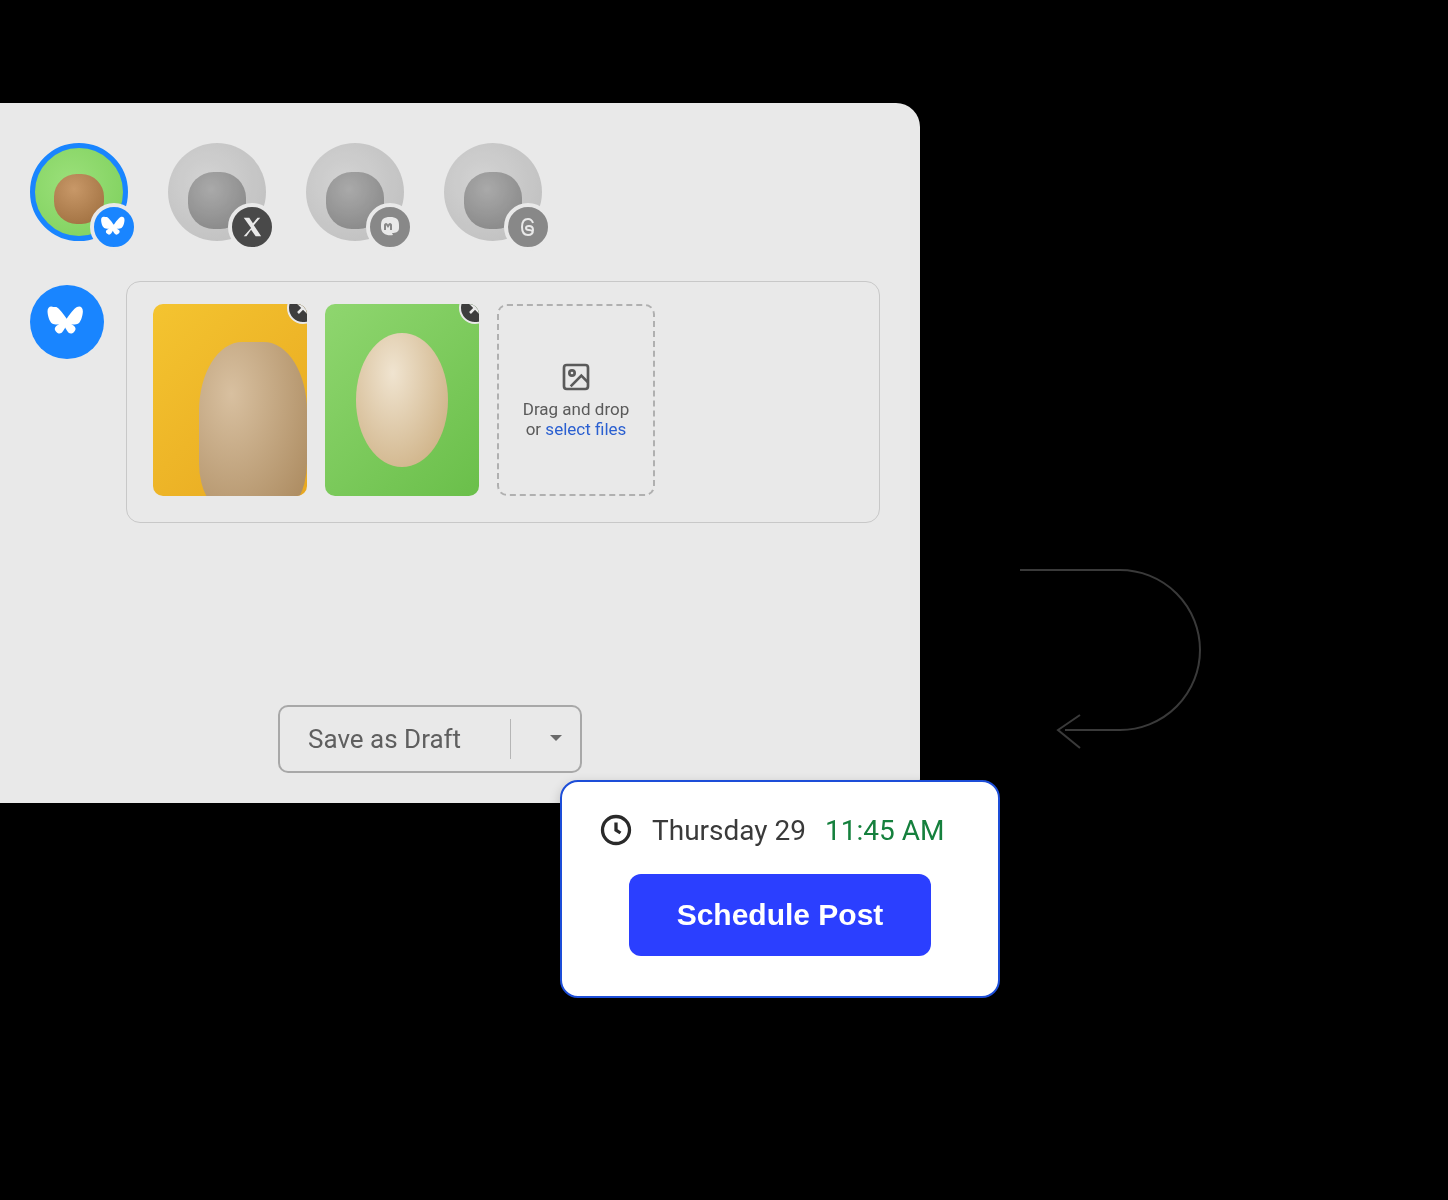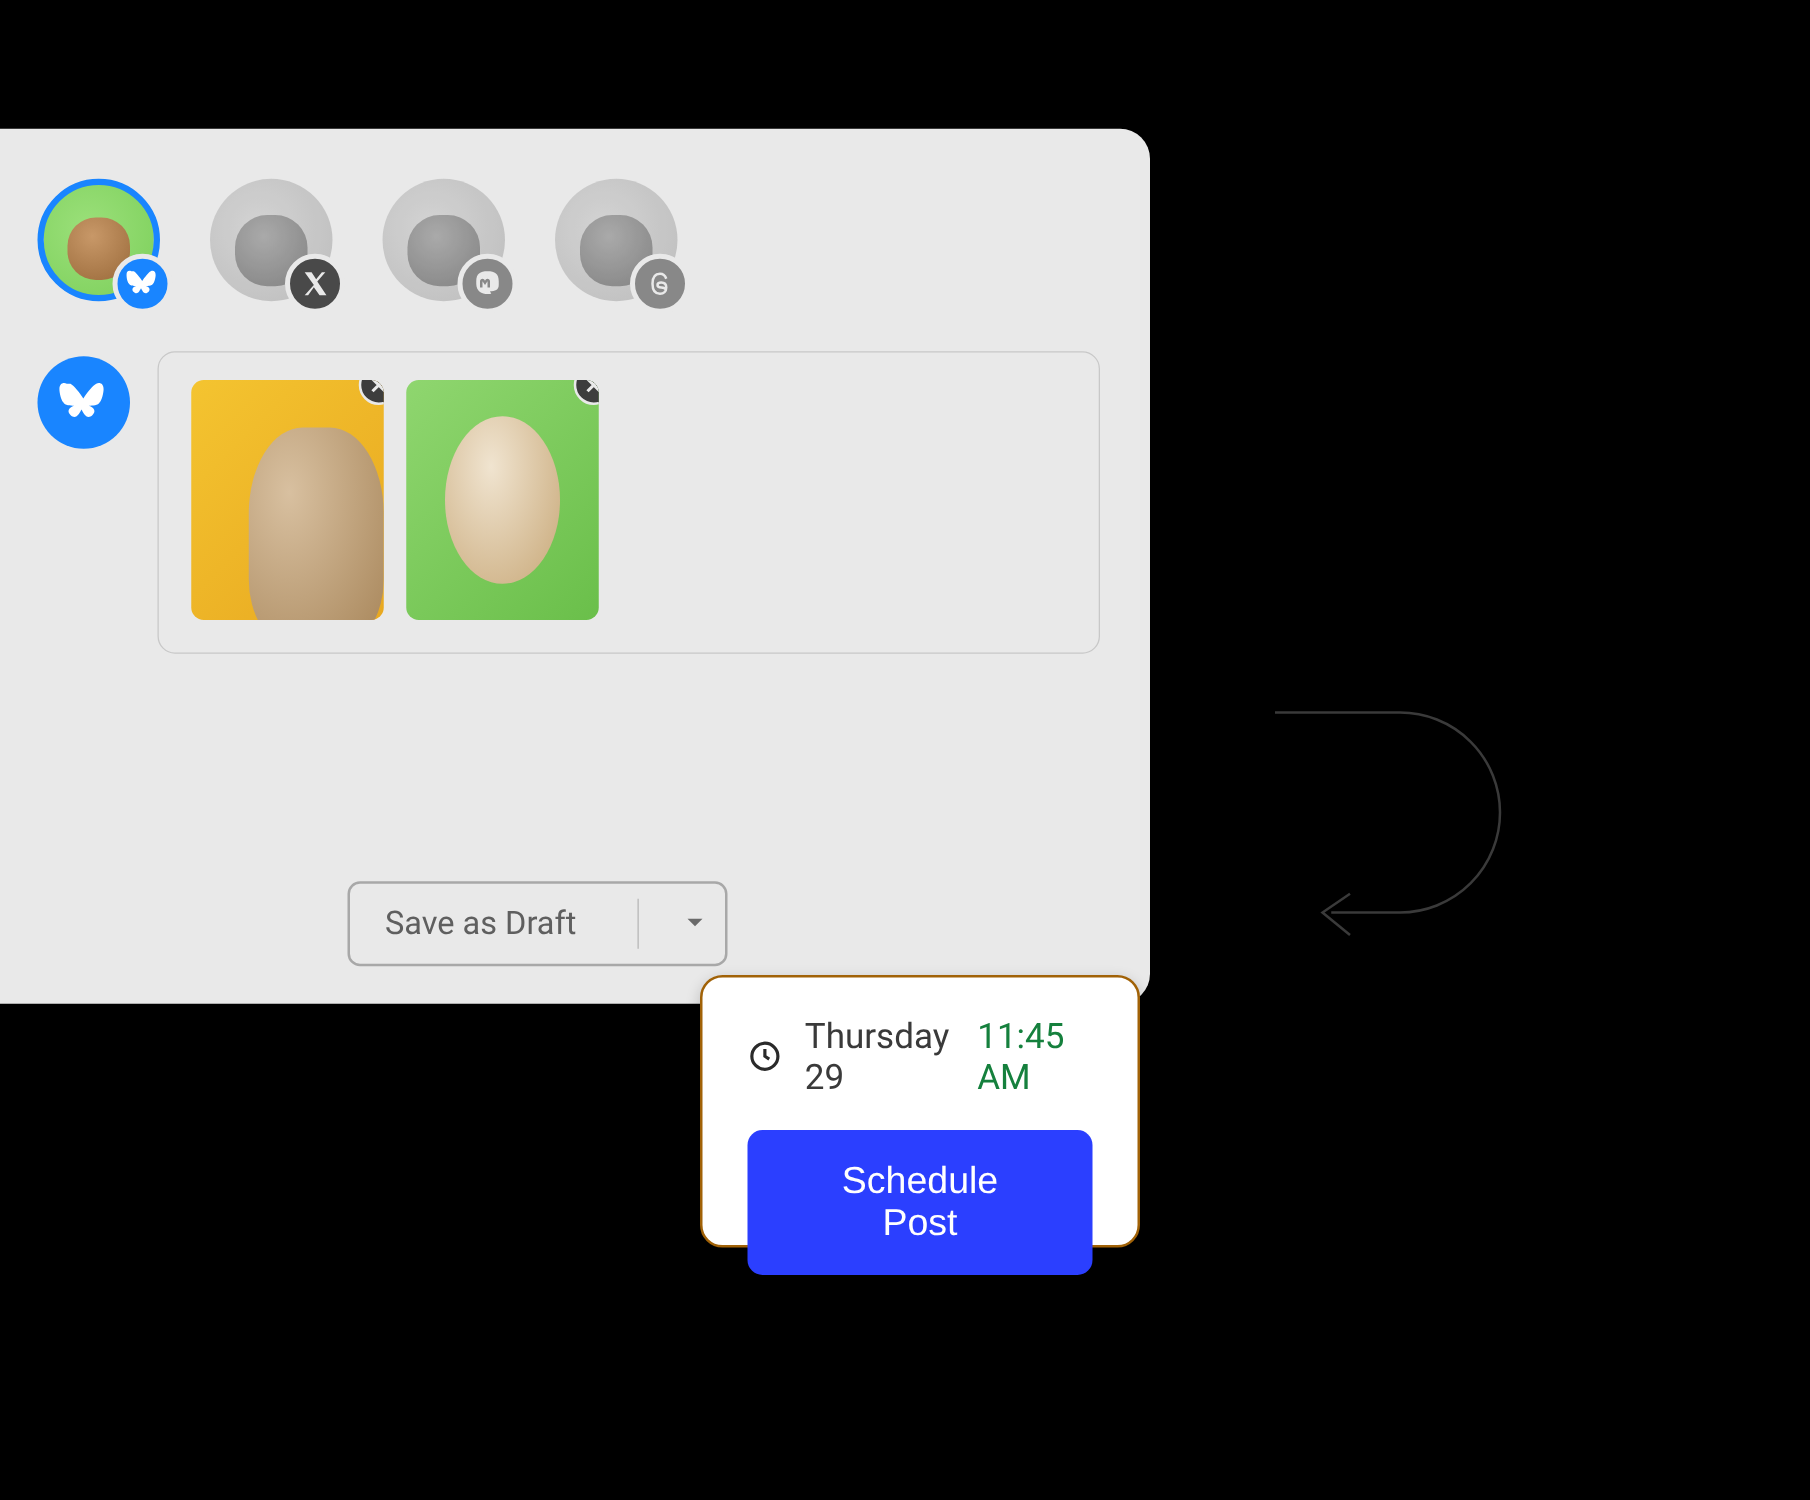--- a/index.html
+++ b/index.html
@@ -165,24 +165,24 @@
   .draft-btn .caret {
     width: 48px;
     display: flex;
     align-items: center;
     justify-content: center;
   }
   .schedule-card {
     position: absolute;
     left: 560px;
     top: 780px;
-    width: 352px;
+    width: 440px;
     height: 218px;
     background: #fff;
-    border: 2px solid #a16207;
+    border: 2px solid #1d4ed8;
     border-radius: 18px;
     padding: 30px 36px 34px 36px;
     display: flex;
     flex-direction: column;
     gap: 26px;
     box-shadow: 0 4px 12px rgba(0,0,0,0.2);
   }
   .schedule-time-row {
     display: flex;
     align-items: center;
@@ -191,21 +191,21 @@
     color: #3a3a3a;
   }
   .schedule-time-row .time-grey { color: #15803d; margin-left: 1px; }
   .schedule-btn {
     align-self: center;
     background: #2b3fff;
     color: #fff;
     border: none;
     border-radius: 12px;
     font-size: 30px;
-    font-weight: 400;
+    font-weight: 700;
     padding: 24px 48px;
     cursor: pointer;
   }
   .loop-arrow {
     position: absolute;
     left: 1010px;
     top: 560px;
     width: 210px;
     height: 220px;
     pointer-events: none;
@@ -314,20 +314,31 @@
             <svg width="14" height="14" viewBox="0 0 14 14" stroke="#e9e9e9" stroke-width="2.5">
                 <path d="M2 2l10 10M12 2L2 12"></path>
               </svg>
           </div>
         </div>
         <div class="media-thumb dog2">
           <div class="remove">
             <svg width="14" height="14" viewBox="0 0 14 14" stroke="#e9e9e9" stroke-width="2.5">
                 <path d="M2 2l10 10M12 2L2 12"></path>
               </svg>
+          </div>
+        </div>
+        <div class="dropzone">
+          <svg width="32" height="32" viewBox="0 0 24 24" fill="none" stroke="#5a5a5a" stroke-width="2">
+            <rect x="3" y="3" width="18" height="18" rx="2"></rect>
+              <circle cx="9" cy="9" r="2"></circle>
+              <path d="M21 16l-5-5-8 8"></path>
+          </svg>
+          <div>
+            <span>Drag and drop</span><br>
+            <span>or </span><span class="link">select files</span>
           </div>
         </div>
       </div>
     </div>
   </div>
 
   <div class="actions-row">
     <div class="draft-btn">
       <span class="label">Save as Draft</span>
       <span class="divider"></span>

